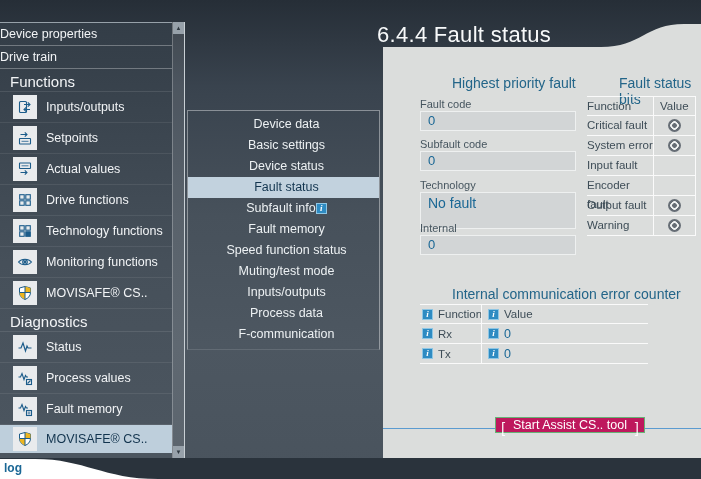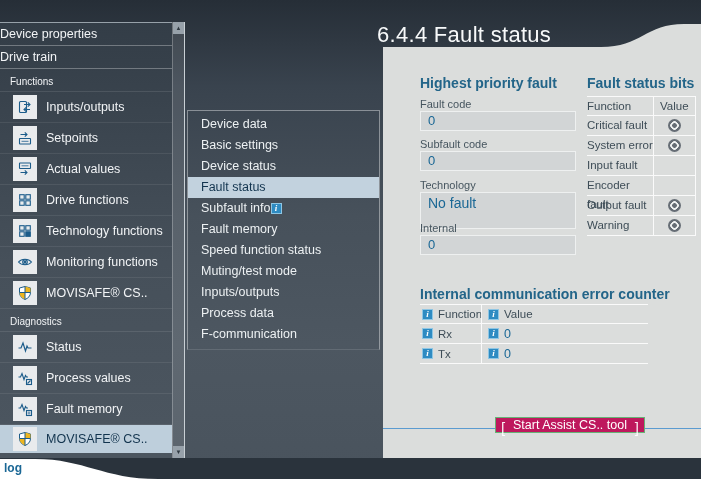--- a/index.html
+++ b/index.html
@@ -11,21 +11,21 @@
 
   
   .page-title { position:absolute; left:377px; top:22px; font-size:22px; font-weight:400;
     color:#f7f9fa; letter-spacing:.3px; z-index:5; }
 
   
   .content-panel { position:absolute; left:383px; top:47px; width:318px; height:411px;
     background:#dbdddc; z-index:2; }
   .panel-wave { position:absolute; left:383px; top:24px; width:318px; height:23px; z-index:2; display:block; }
 
-  .section-heading { position:absolute; font-size:14px; font-weight:700; color:#236589; }
+  .section-heading { position:absolute; font-size:14px; font-weight:400; color:#236589;margin-left:32px; }
   .field-label { position:absolute; font-size:11px; color:#46555f; }
   .field-box { position:absolute; width:156px; height:20px; background:#d2d5d6;
     border:1px solid #eef0f0; color:#1a6795; font-size:13px; line-height:18px; padding-left:7px; }
   .field-box.big { height:37px; font-size:14px; line-height:21px; }
 
   
   .fsb-table { position:absolute; left:204px; top:49px; width:109px; display:grid;
     grid-template-columns:66px 43px; font-size:11.5px; color:#3e4d57; }
   .fsb-table .cell { height:20px; line-height:19px; border-bottom:1px solid rgba(255,255,255,.85); }
   .fsb-table .cell.head { border-top:1px solid rgba(255,255,255,.85); color:#3e4d57; }
@@ -52,42 +52,42 @@
     background:#be185d; border:1px solid #66b275; color:#fff; font-size:12.5px;
     display:flex; align-items:center; justify-content:center; cursor:pointer; }
   .start-btn::before { content:"["; position:absolute; left:5px; top:1px; color:rgba(255,255,255,.92); font-size:15px; }
   .start-btn::after  { content:"]"; position:absolute; right:5px; top:1px; color:rgba(255,255,255,.92); font-size:15px; }
 
   
   .sidebar { position:absolute; left:0; top:22px; width:172px; height:436px; z-index:3;
     background:linear-gradient(180deg,#333d47,#46505a 55%,#4c5660); border-top:1px solid #97a1a9; }
   .sb-toprow { height:23px; line-height:23px; font-size:12.5px; color:#f2f4f6;
     border-bottom:1px solid rgba(255,255,255,.30); cursor:pointer; }
-  .sb-header { height:23px; line-height:25px; padding-left:10px; font-size:10px; color:#f2f4f6;
+  .sb-header { height:23px; line-height:25px; padding-left:10px; font-size:15px; color:#f2f4f6;
     border-bottom:1px solid rgba(255,255,255,.10); }
   .sb-item { height:31px; display:flex; align-items:center; padding-left:13px; gap:9px;
     font-size:12.5px; color:#f2f4f6; border-bottom:1px solid rgba(255,255,255,.08); cursor:pointer; }
   .sb-item.selected { background:#becfdc; color:#12344e; height:28px; border-bottom:none; }
   .icon-box { width:24px; height:24px; background:#e9ebed; flex:none;
     display:flex; align-items:center; justify-content:center; }
 
   
   .scrollbar { position:absolute; left:172px; top:22px; width:13px; height:436px; z-index:3;
     background:rgba(255,255,255,.10); border-left:1px solid rgba(255,255,255,.25);
     border-right:1px solid #c9d0d5; display:flex; flex-direction:column; justify-content:space-between; }
   .scroll-btn { height:12px; background:#97a1aa; text-align:center; cursor:pointer; }
   .scroll-btn.up::before   { content:"▲"; font-size:6px; color:#2e3840; display:block; line-height:12px; }
   .scroll-btn.down::before { content:"▼"; font-size:6px; color:#2e3840; display:block; line-height:12px; }
 
   
   .menu { position:absolute; left:187px; top:110px; width:193px; z-index:2;
     border:1px solid rgba(255,255,255,.40); border-bottom:1px solid rgba(255,255,255,.12);
     padding:3px 0 4px; }
   .menu-row { height:21px; line-height:21px; padding:0 7px 0 13px; font-size:12.5px; color:#edf1f3;
-    display:flex; align-items:center; justify-content:flex-start; cursor:pointer; }
+    display:flex; align-items:center; justify-content:center; cursor:pointer; }
   .menu-row.selected { background:#c2d2de; color:#13354f; }
 
   
   .bottom-strip { position:absolute; left:0; top:458px; width:701px; height:21px; background:#2a333c; z-index:4; }
   .log-wave { position:absolute; left:0; top:454px; z-index:5; display:block; }
   .log-text { position:absolute; left:4px; top:461px; z-index:6; font-size:12px; font-weight:700;
     color:#1a6795; cursor:pointer; }
 
   svg.glyph { display:block; }
 </style>

